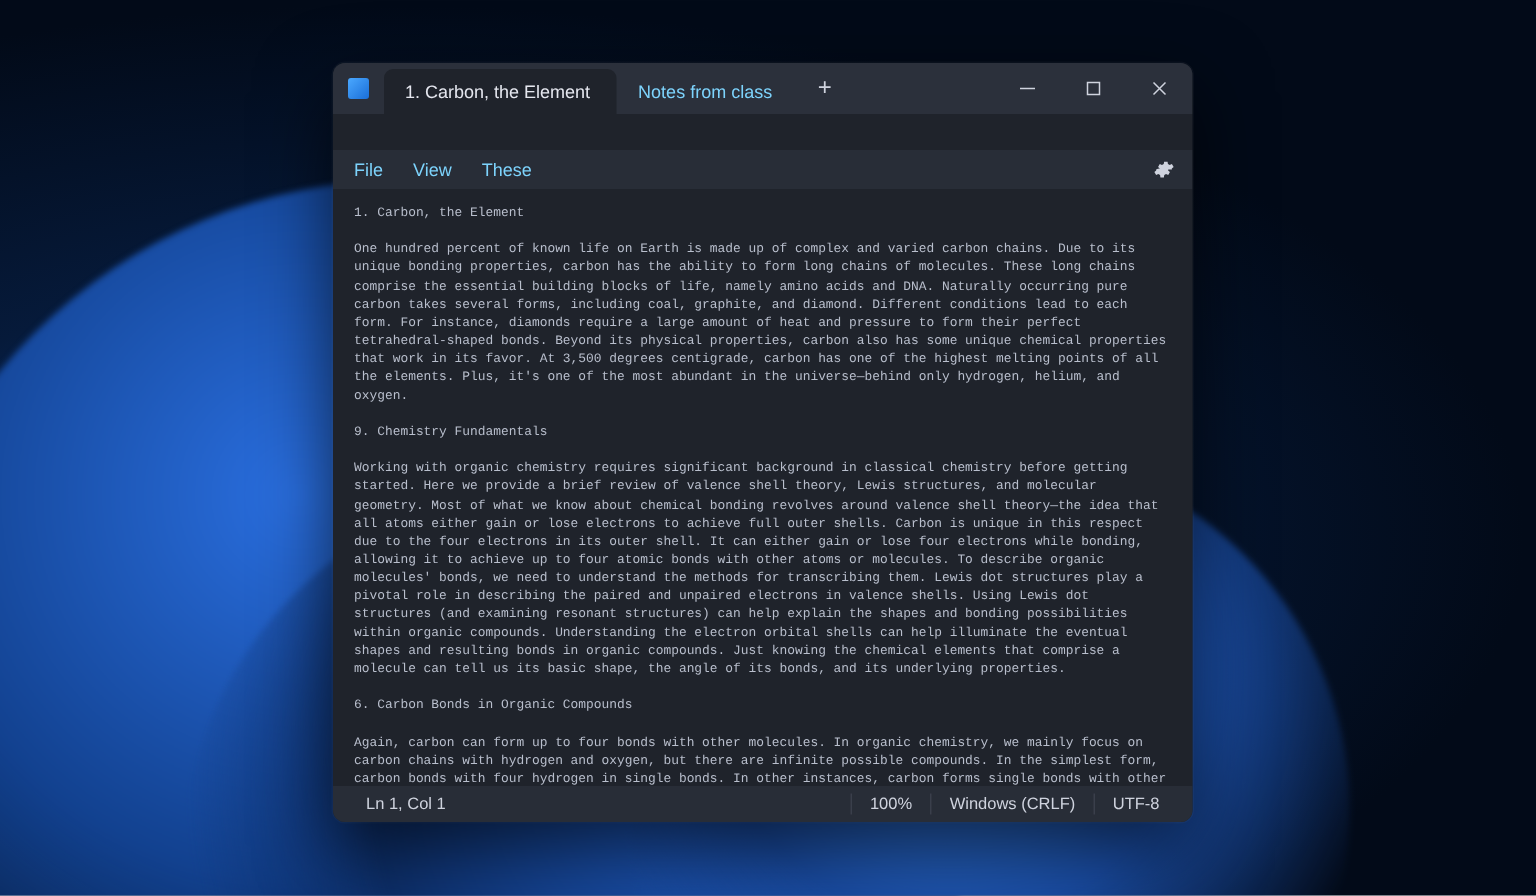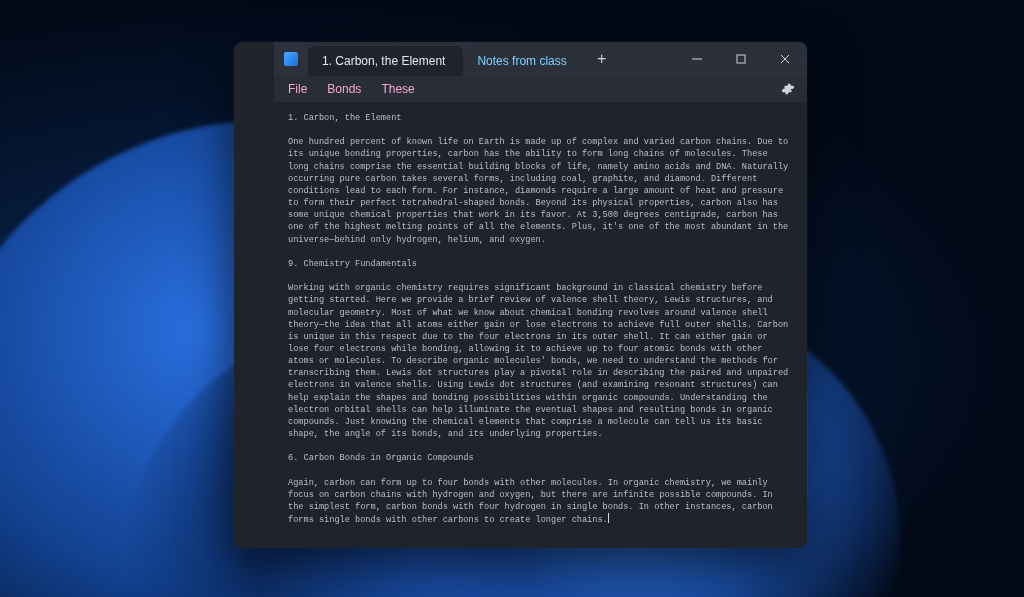--- a/index.html
+++ b/index.html
@@ -18,28 +18,27 @@
         background: radial-gradient(circle at 40% 30%, #2a6fe0 0%, #12418f 40%, rgba(6,26,58,0) 70%); }
   .b2 { width: 480px; height: 480px; left: 420px; top: 300px;
         background: radial-gradient(circle at 50% 30%, #3a8af5 0%, #1a4da5 40%, rgba(6,26,58,0) 72%);
         transform: rotate(-15deg); }
   .b3 { width: 520px; height: 520px; left: 120px; top: 320px;
         background: radial-gradient(circle at 60% 35%, #1e5ac0 0%, #0d2f6a 45%, rgba(2,10,24,0) 72%);
         transform: rotate(20deg); }
 
   .window {
     position: absolute;
-    left: 234px; top: 42px;
+    left: 222px; top: 42px;
     width: 573px; height: 506px;
     background: #1f232b;
     border-radius: 8px;
     box-shadow: 0 18px 50px rgba(0,0,0,0.65), 0 0 0 1px rgba(255,255,255,0.04);
     display: flex; flex-direction: column;
     overflow: hidden;
-    padding-left: 40px;
   }
 
   
   .titlebar {
     height: 34px;
     background: #2b303b;
     display: flex; align-items: stretch;
   }
   .app-icon {
     width: 34px; display: flex; align-items: center; justify-content: center;
@@ -71,21 +70,21 @@
     color:#cfd3de; cursor:pointer;
   }
   .winbtn svg { width:10px; height:10px; }
 
   
   .menubar {
     height: 26px;
     background: #282d37;
     display:flex; align-items:center;
     padding: 0 6px 0 4px;
-    font-size: 12px; color:#f9a8d4;
+    font-size: 12px; color:#7dd3fc;margin-top:24px;
   }
   .menuitem { padding: 3px 10px; border-radius:4px; cursor:pointer; }
   .menubar .spacer { flex:1; }
   .gear { width:26px; height:26px; display:flex; align-items:center; justify-content:center; cursor:pointer; color:#cfd3de;}
   .gear svg { width:14px; height:14px; }
 
   
   .editor {
     flex:1;
     overflow:hidden;
@@ -154,21 +153,21 @@
       <div class="winbtn close">
         <svg viewBox="0 0 10 10">
             <path d="M1 1 L9 9 M9 1 L1 9" stroke="currentColor" stroke-width="1"></path>
           </svg>
       </div>
     </div>
   </div>
 
   <div class="menubar">
     <div class="menuitem">File</div>
-    <div class="menuitem">Bonds</div>
+    <div class="menuitem">View</div>
     <div class="menuitem">These</div>
     <div class="spacer"></div>
     <div class="gear">
       <svg viewBox="0 0 24 24">
         <path fill="currentColor" d="M12 8a4 4 0 100 8 4 4 0 000-8zm9 4a7.9 7.9 0 00-.1-1.2l2.1-1.6-2-3.4-2.5 1a8 8 0 00-2-1.2l-.4-2.6h-4l-.4 2.6a8 8 0 00-2 1.2l-2.5-1-2 3.4 2.1 1.6A7.9 7.9 0 003 12c0 .4 0 .8.1 1.2L1 14.8l2 3.4 2.5-1a8 8 0 002 1.2l.4 2.6h4l.4-2.6a8 8 0 002-1.2l2.5 1 2-3.4-2.1-1.6c.1-.4.1-.8.1-1.2z"></path>
       </svg>
     </div>
   </div>
 
   <div class="editor">
@@ -178,14 +177,24 @@
 
 <span class="seg">9. Chemistry Fundamentals</span>
 
 <span class="seg">Working with organic chemistry requires significant background in classical chemistry before getting started. Here we provide a brief review of valence shell theory, Lewis structures, and molecular geometry. Most of what we know about chemical bonding revolves around valence shell theory—the idea that all atoms either gain or lose electrons to achieve full outer shells. Carbon is unique in this respect due to the four electrons in its outer shell. It can either gain or lose four electrons while bonding, allowing it to achieve up to four atomic bonds with other atoms or molecules. To describe organic molecules' bonds, we need to understand the methods for transcribing them. Lewis dot structures play a pivotal role in describing the paired and unpaired electrons in valence shells. Using Lewis dot structures (and examining resonant structures) can help explain the shapes and bonding possibilities within organic compounds. Understanding the electron orbital shells can help illuminate the eventual shapes and resulting bonds in organic compounds. Just knowing the chemical elements that comprise a molecule can tell us its basic shape, the angle of its bonds, and its underlying properties.</span>
 
 <span class="seg">6. Carbon Bonds in Organic Compounds</span>
 
 <span class="seg">Again, carbon can form up to four bonds with other molecules. In organic chemistry, we mainly focus on carbon chains with hydrogen and oxygen, but there are infinite possible compounds. In the simplest form, carbon bonds with four hydrogen in single bonds. In other instances, carbon forms single bonds with other carbons to create longer chains.</span><span class="cursor"></span></div>
   </div>
 
+  <div class="statusbar">
+    <div class="cell">Ln 1, Col 1</div>
+    <div class="grow"></div>
+    <div class="sep"></div>
+    <div class="cell">100%</div>
+    <div class="sep"></div>
+    <div class="cell">Windows (CRLF)</div>
+    <div class="sep"></div>
+    <div class="cell">UTF-8</div>
+  </div>
 
 </div>
 
 </body></html>

